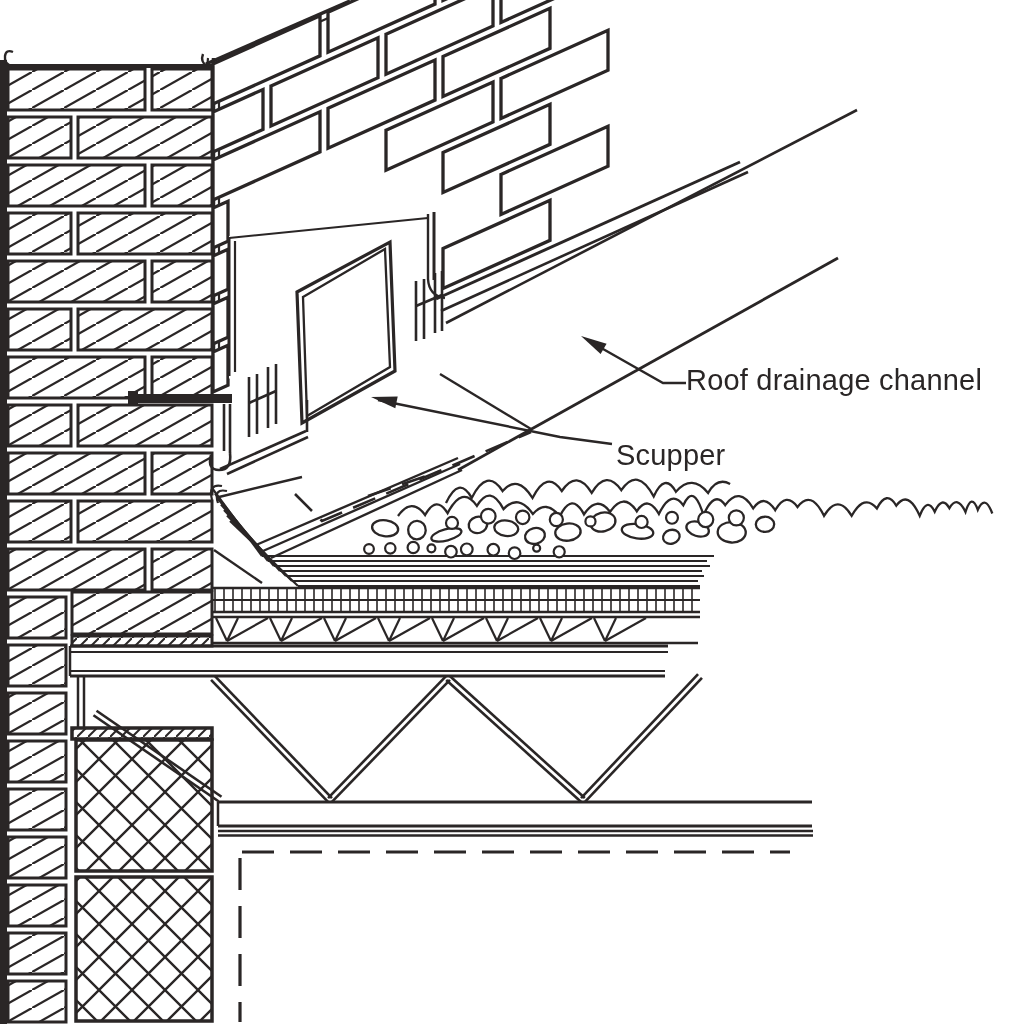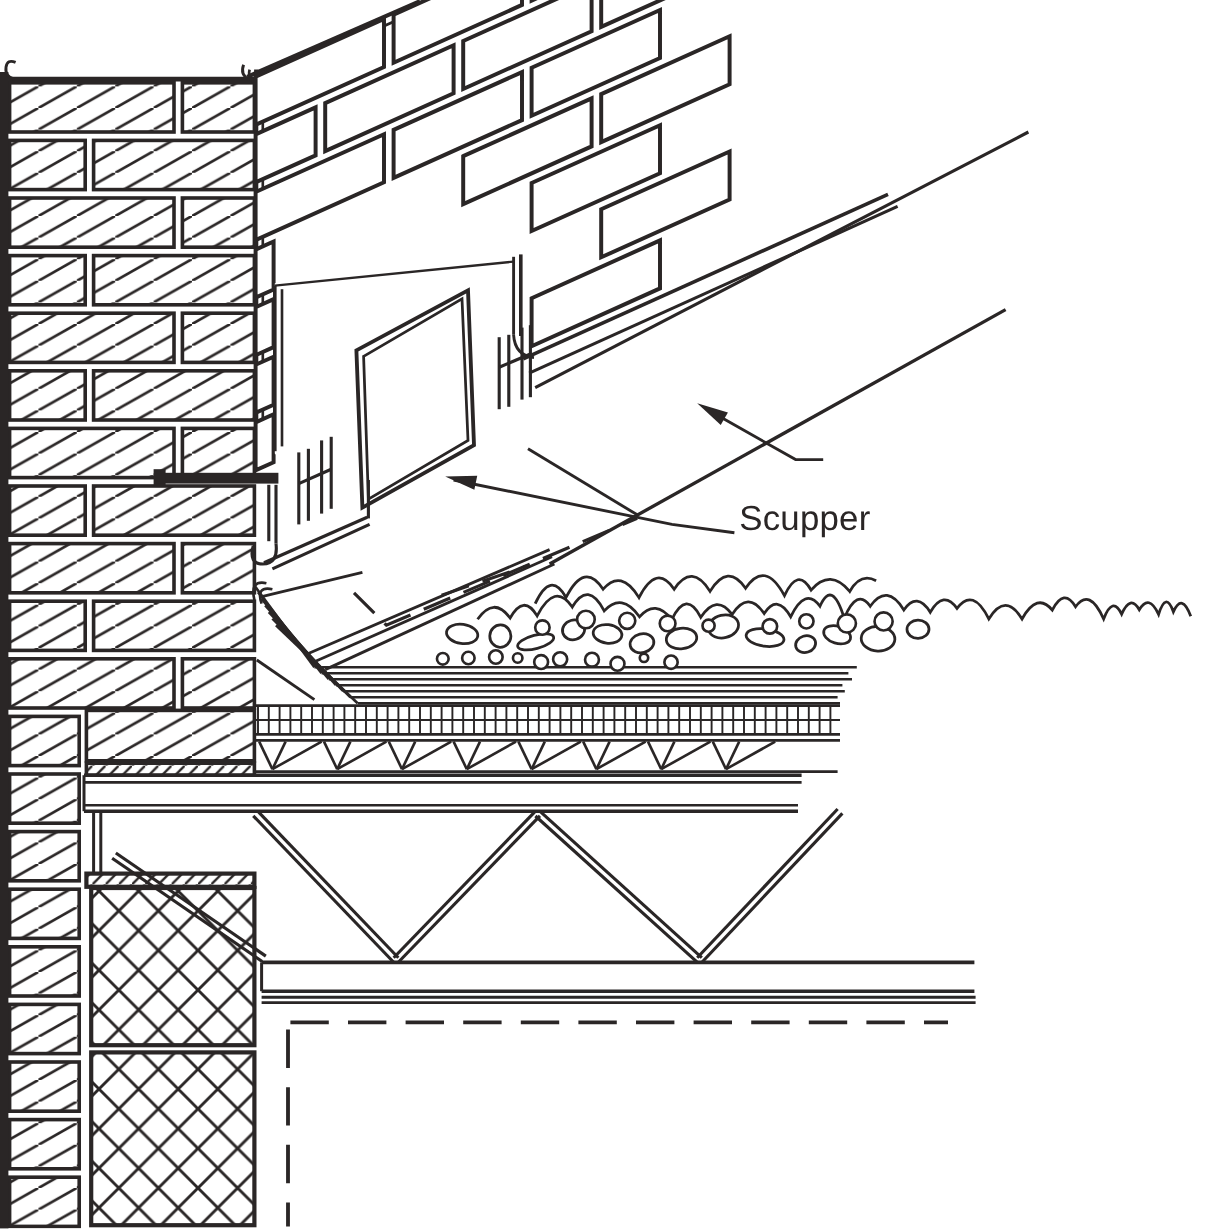--- a/index.html
+++ b/index.html
@@ -307,15 +307,16 @@
         <line x1="240" y1="858" x2="240" y2="1022" stroke="#2a2626" stroke-width="3.2" stroke-dasharray="32 16"></line>
       </g>
     <g id="g-leader">
         <path d="M686,383 L663,383 L596,345" stroke="#2a2626" stroke-width="2.4" fill="none"></path>
         <polygon points="581,336 606.6,343.7 600.6,354.1" fill="#2a2626"></polygon>
         <path d="M612,444 L560,437 L378,400" stroke="#2a2626" stroke-width="2.4" fill="none"></path>
         <polygon points="371,397 397.7,396.4 395.3,408.2" fill="#2a2626"></polygon>
       </g>
   </svg>
 
-
-  <div class="callout" style="left:616px;top:419px">Scupper</div>
+  <div class="callout" style="left:686px;top:366px">Roof drainage channel</div>
+
+  <div class="callout" style="left:616px;top:441px">Scupper</div>
 </div>
 
 </body></html>

